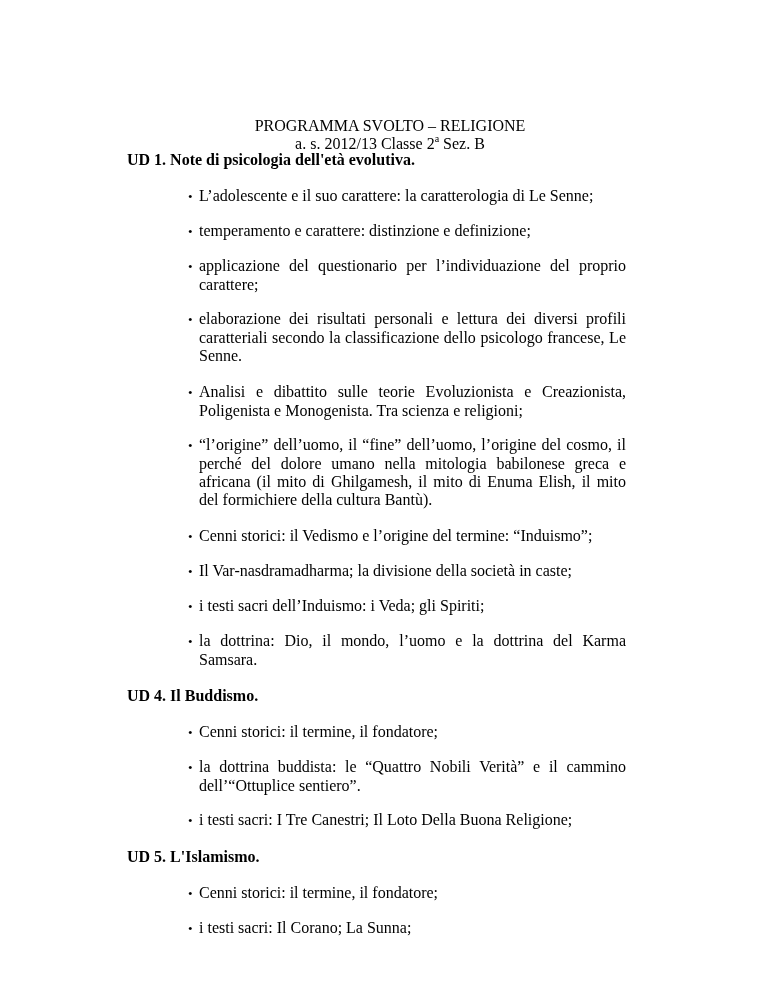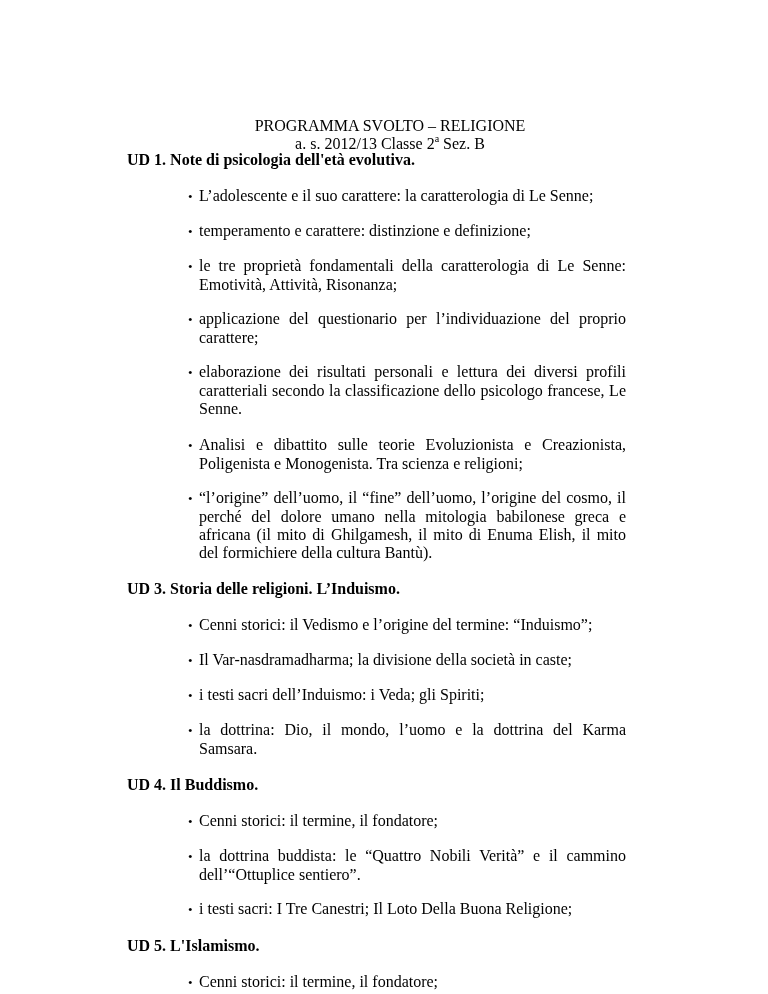--- a/index.html
+++ b/index.html
@@ -38,35 +38,33 @@
     <span class="subtitle"><span>a. s. 2012/13 Classe 2</span><sup>a</sup><span> Sez.  B</span></span>
   </div>
 
   <div class="content">
 
     <div class="section">
       <p class="section-heading">UD 1. Note di psicologia dell'età evolutiva.</p>
       <ul class="items">
         <li><span class="bullet">•</span><span>L’adolescente e il suo carattere: la caratterologia di Le Senne;</span></li>
         <li><span class="bullet">•</span><span>temperamento e carattere: distinzione e definizione;</span></li>
-        <li><span class="bullet">•</span><span>le tre proprietà fondamentali della caratterologia di Le Senne: Emotività, Attività, Risonanza;</span></li>
         <li><span class="bullet">•</span><span>applicazione del questionario per l’individuazione del proprio carattere;</span></li>
         <li><span class="bullet">•</span><span>elaborazione dei risultati personali e lettura dei diversi profili caratteriali secondo la classificazione dello psicologo francese, Le Senne.</span></li>
       </ul>
     </div>
 
     <div class="section">
       <ul class="items">
         <li><span class="bullet">•</span><span>Analisi e dibattito sulle teorie Evoluzionista e Creazionista, Poligenista e Monogenista. Tra scienza e religioni;</span></li>
         <li><span class="bullet">•</span><span>“l’origine” dell’uomo, il “fine” dell’uomo, l’origine del cosmo, il perché del dolore umano nella mitologia babilonese greca e africana (il mito di Ghilgamesh, il mito di Enuma Elish, il mito del formichiere della cultura Bantù).</span></li>
       </ul>
     </div>
 
     <div class="section">
-      <p class="section-heading">UD 3. Storia delle religioni. L’Induismo.</p>
       <ul class="items">
         <li><span class="bullet">•</span><span>Cenni storici: il Vedismo e l’origine del termine: “Induismo”;</span></li>
         <li><span class="bullet">•</span><span>Il Var-nasdramadharma; la divisione della società in caste;</span></li>
         <li><span class="bullet">•</span><span>i testi sacri dell’Induismo: i Veda; gli Spiriti;</span></li>
         <li><span class="bullet">•</span><span>la dottrina: Dio, il mondo, l’uomo e la dottrina del Karma Samsara.</span></li>
       </ul>
     </div>
 
     <div class="section">
       <p class="section-heading">UD 4. Il Buddismo.</p>

